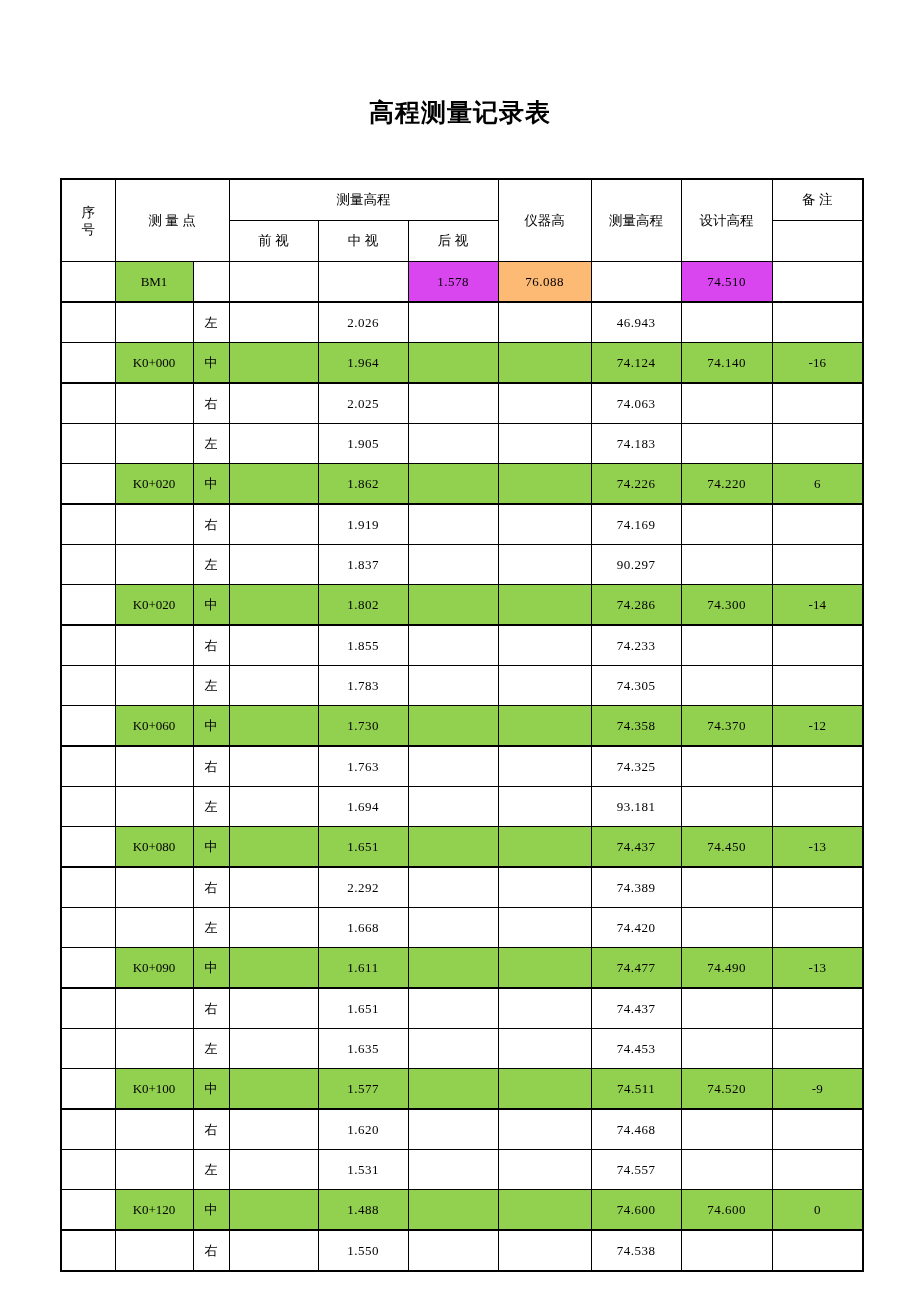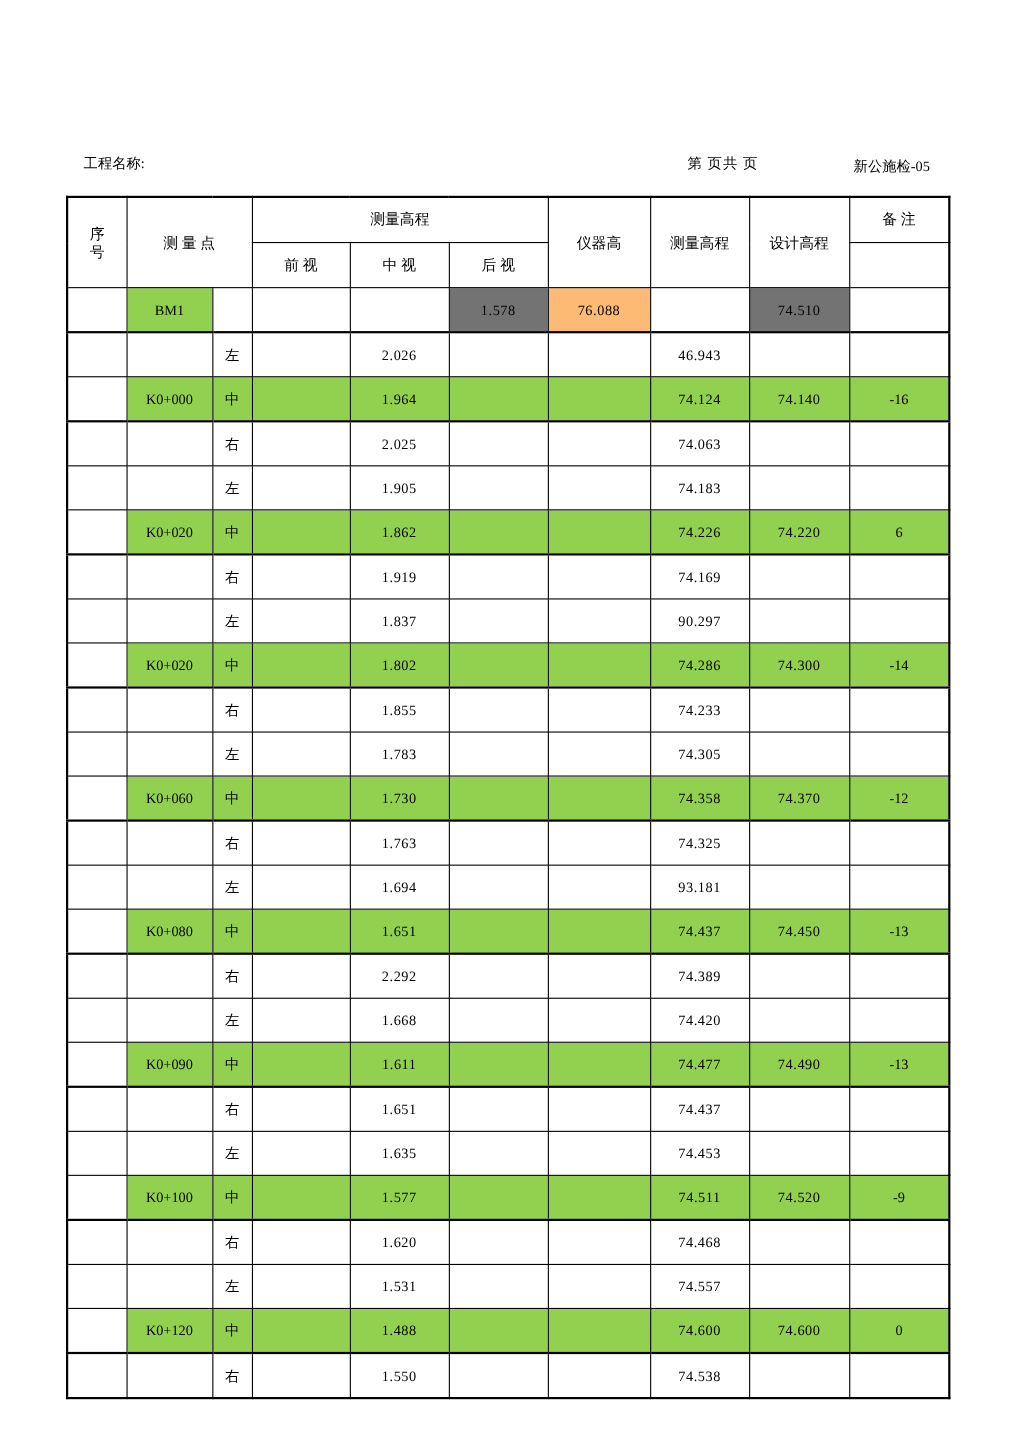--- a/index.html
+++ b/index.html
@@ -112,34 +112,30 @@
   }
   .hdr-tall { height: 80px; }
   .vert-2 { line-height: 17px; white-space: normal; }
 
   tbody td { height: 39px; }
 
   .num { text-align: center; letter-spacing: 0.5px; }
   .remark-num { text-align: right; padding-right: 8px; }
 
   .green { background: #92D050; }
-  .yellow { background: #737373; }
+  .yellow { background: #d946ef; }
   .red { background: #fdba74; }
 </style>
 </head>
 <body>
 
 <div class="page">
 
-
-  <div class="subhead">
-    <span class="project-label">工程名称:</span>
-    <span class="page-no">第    页共    页</span>
-    <span class="form-code">新公施检-05</span>
-  </div>
+  <div class="doc-title">高程测量记录表</div>
+
 
   <table class="sheet">
     <colgroup>
       <col class="c-seq">
         <col class="c-point">
         <col class="c-lcr">
       <col class="c-front">
         <col class="c-mid">
         <col class="c-back">
       <col class="c-instr">

